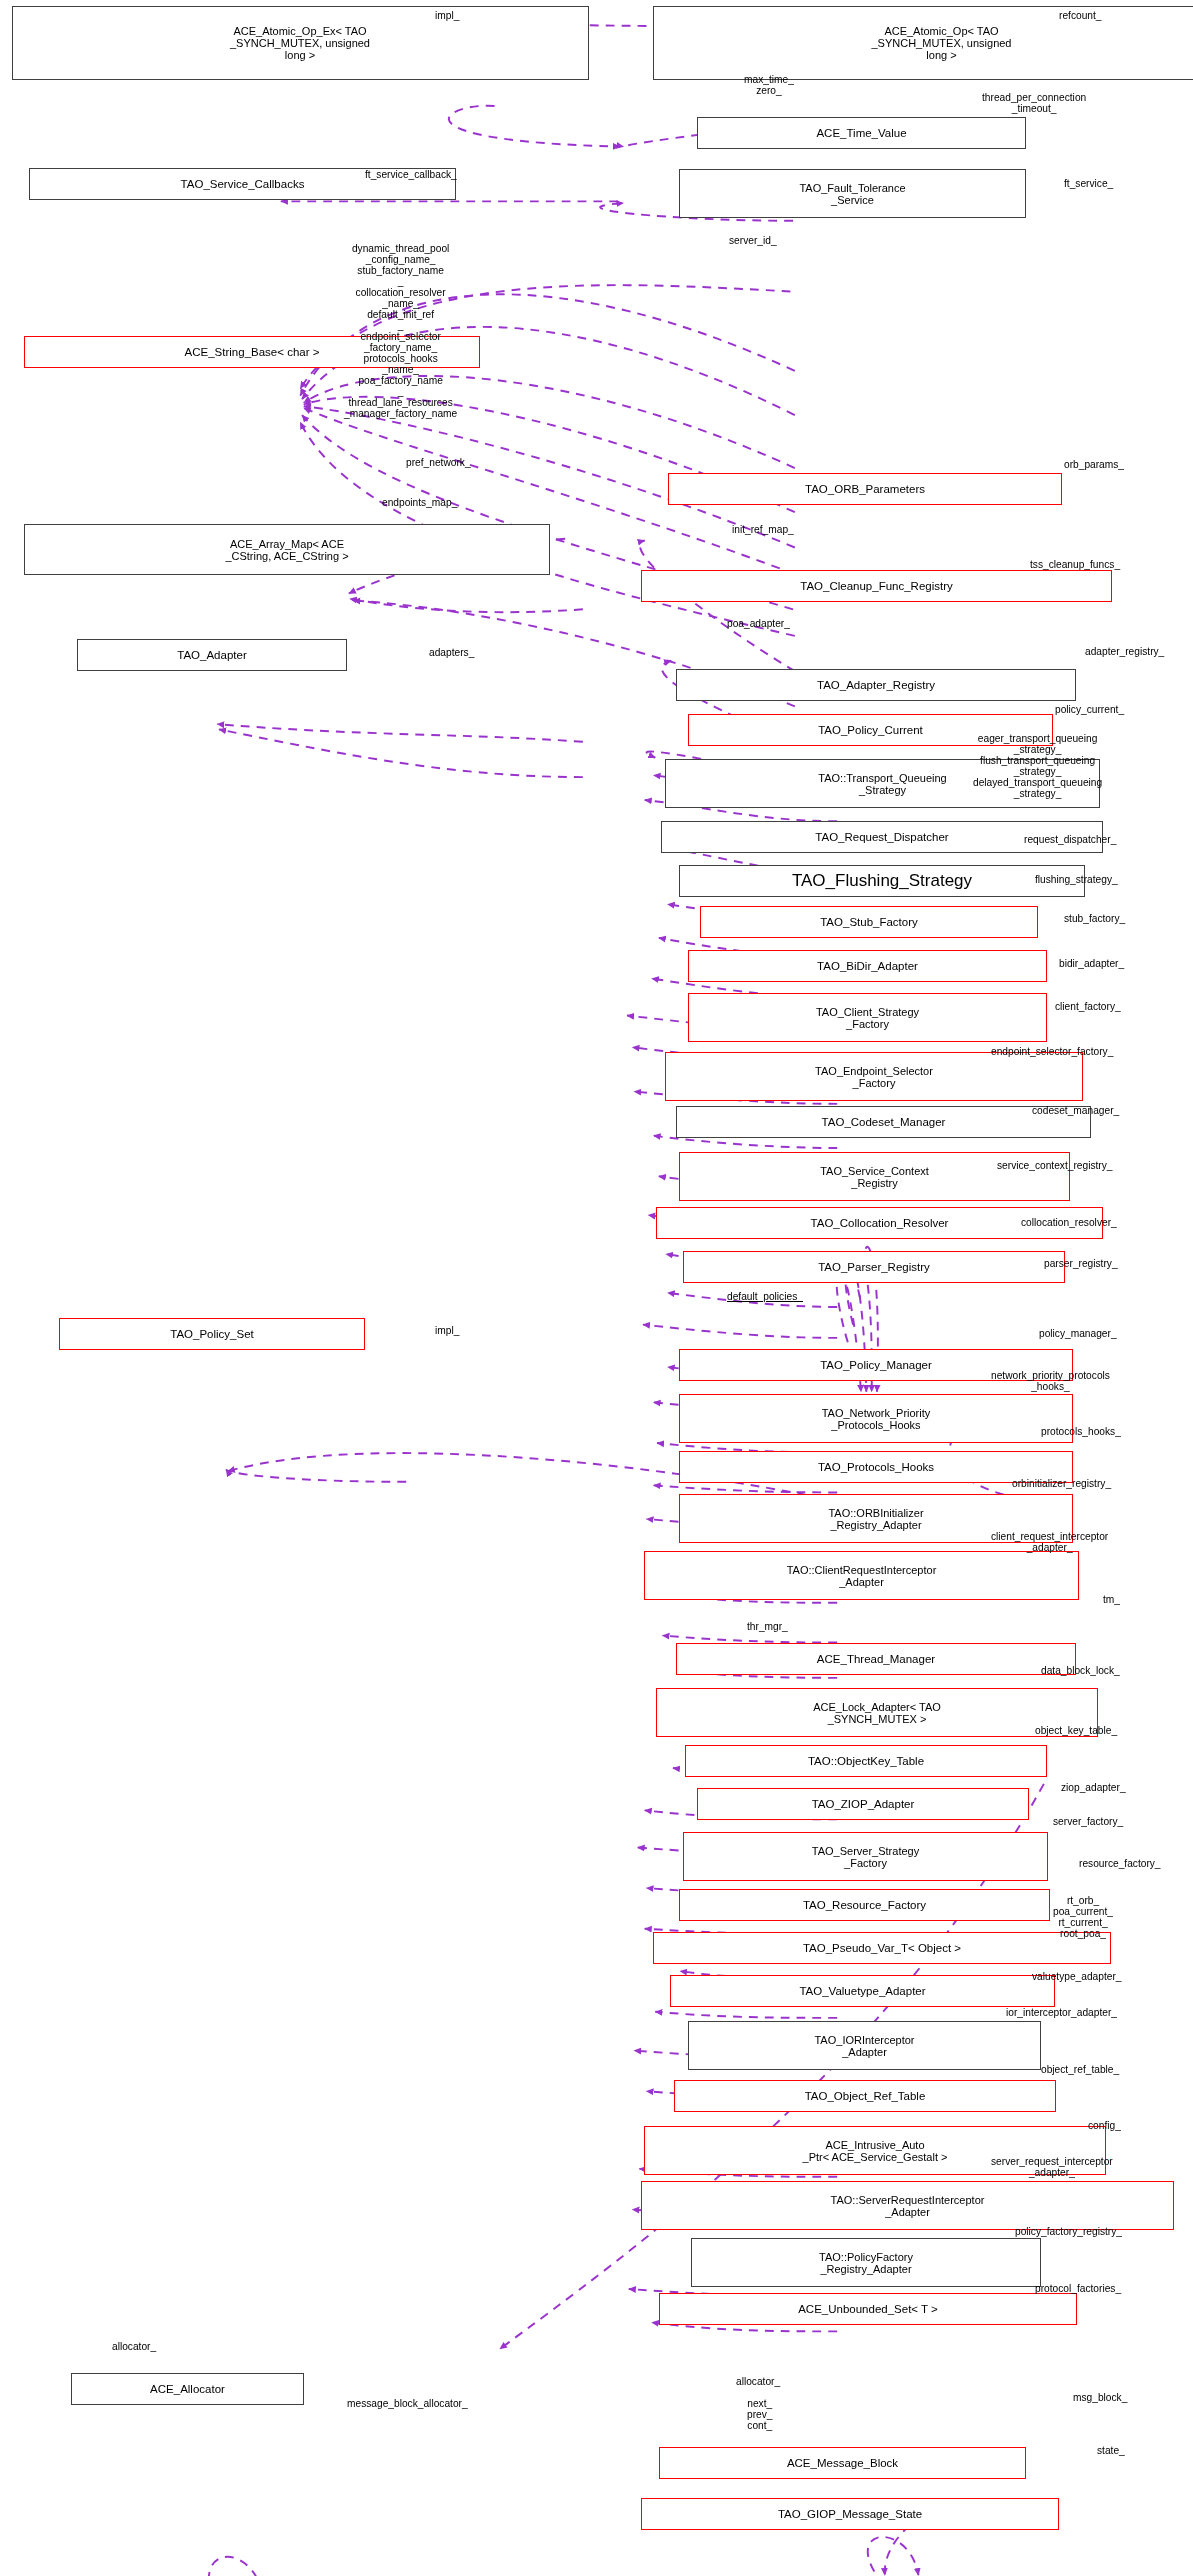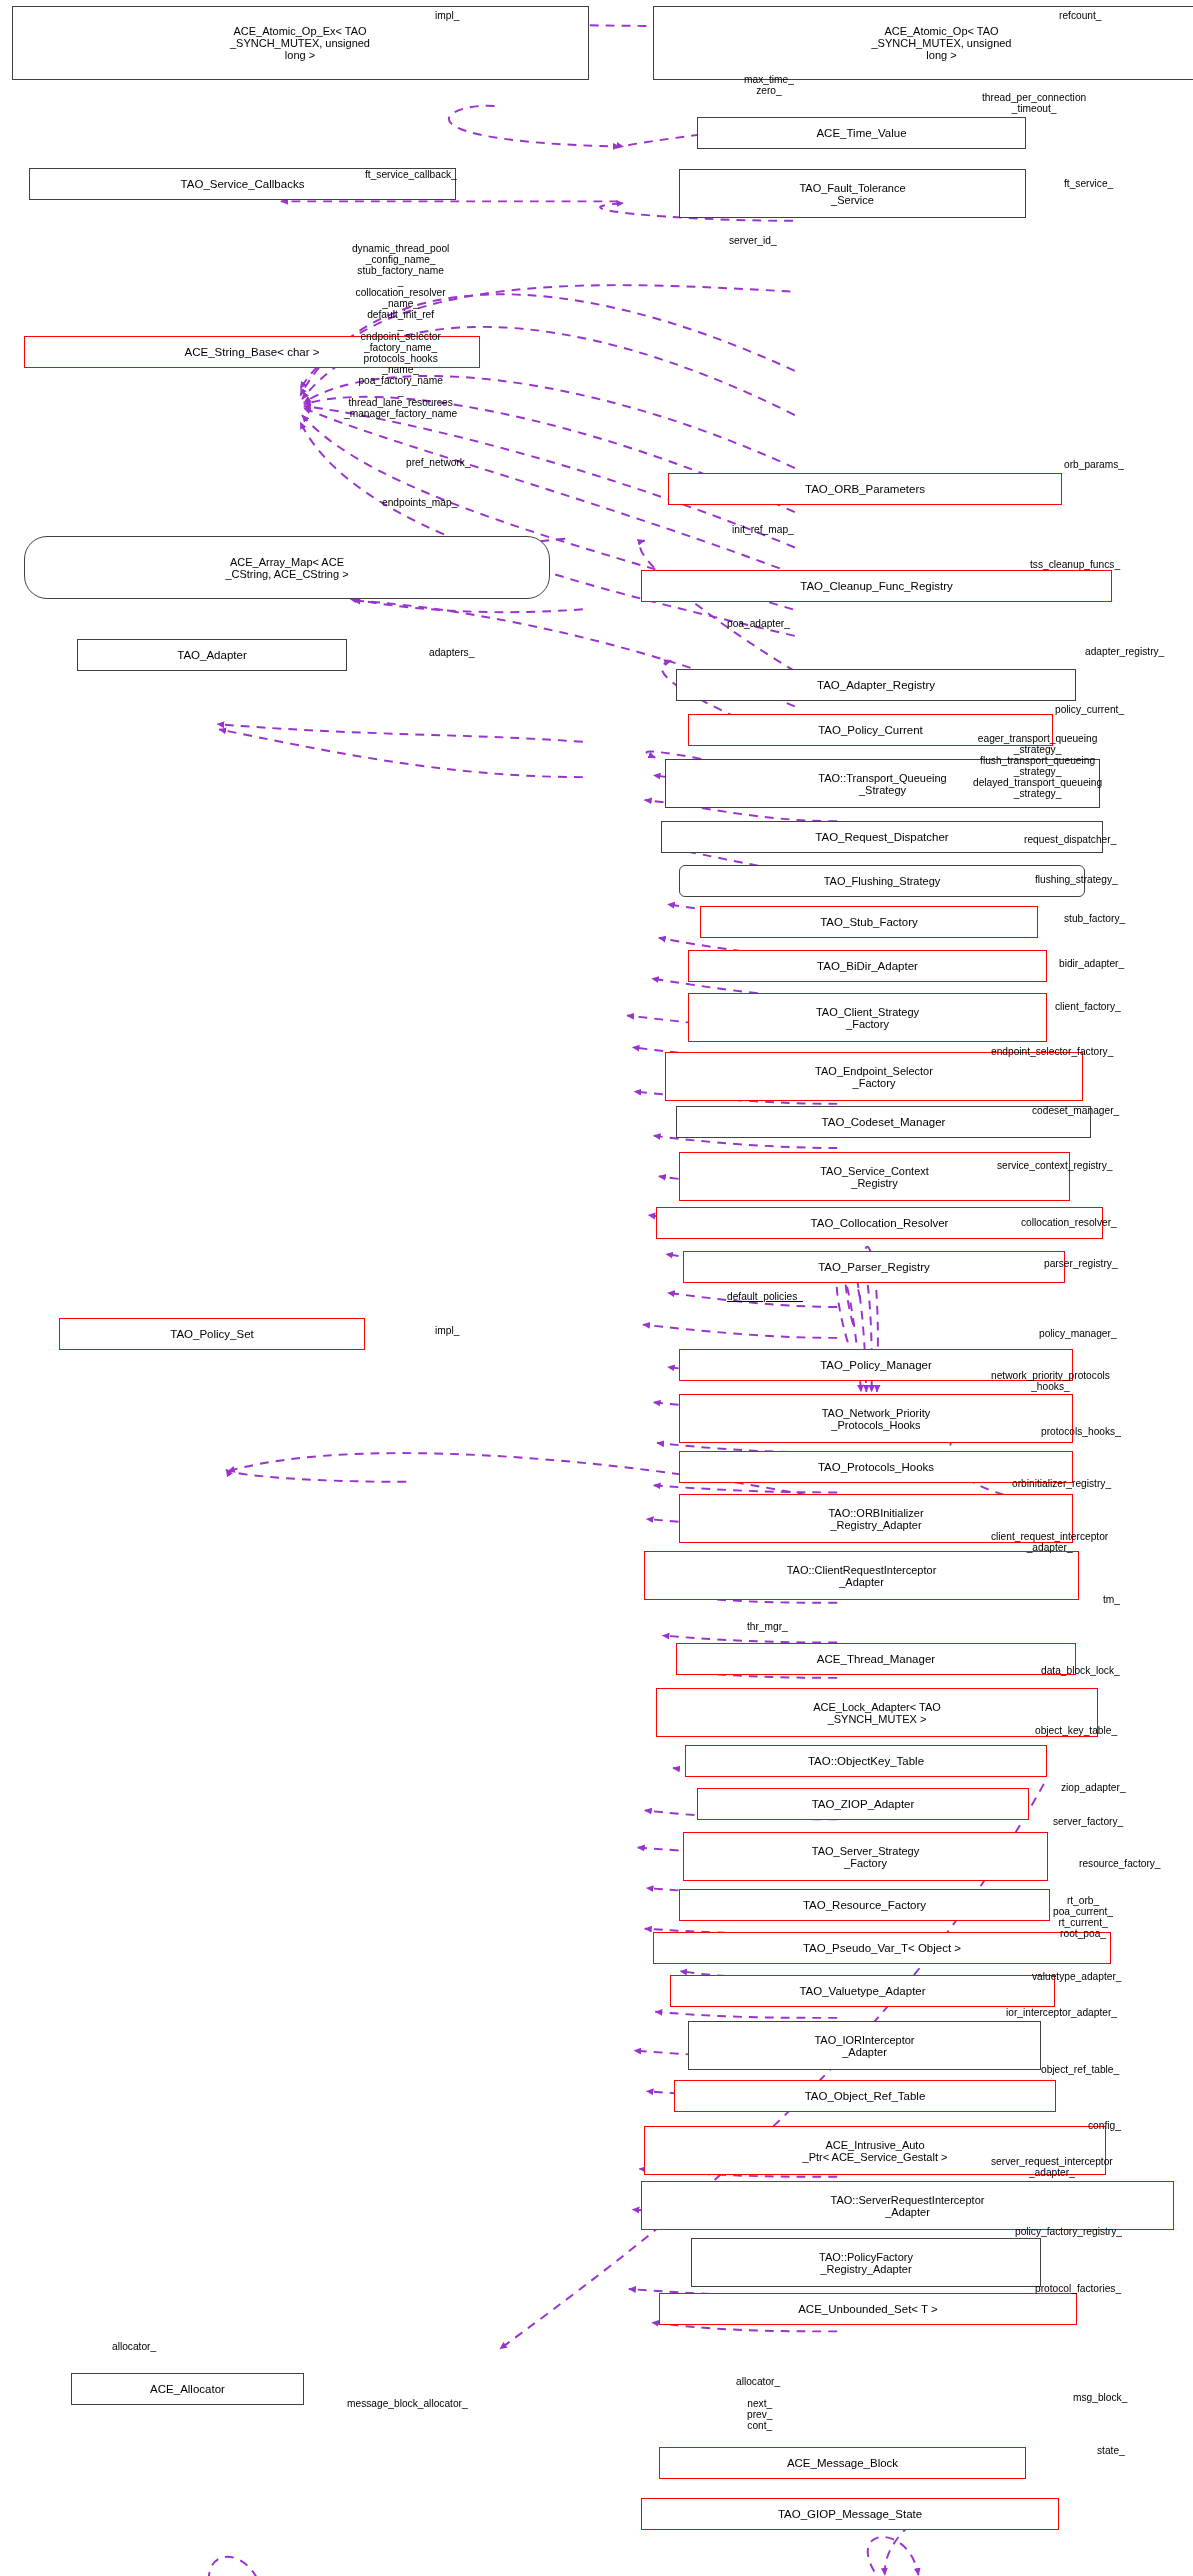--- a/index.html
+++ b/index.html
@@ -148,31 +148,31 @@
 _SYNCH_MUTEX, unsigned
 long &gt;</div>
       <div class="node dark" style="left: 653px; top: 6.2px; width: 577px; height: 74px;">ACE_Atomic_Op&lt; TAO
 _SYNCH_MUTEX, unsigned
 long &gt;</div>
       <div class="node dark" style="left: 697px; top: 117px; width: 329px; height: 32px; font-size: 11.5px;">ACE_Time_Value</div>
       <div class="node dark" style="left: 29px; top: 168px; width: 427px; height: 32px; font-size: 11.5px;">TAO_Service_Callbacks</div>
       <div class="node dark" style="left: 679px; top: 169px; width: 347px; height: 49px;">TAO_Fault_Tolerance
 _Service</div>
       <div class="node red" style="left: 24px; top: 336px; width: 456px; height: 32px; font-size: 11.5px;">ACE_String_Base&lt; char &gt;</div>
-      <div class="node dark" style="left: 24px; top: 536px; width: 526px; height: 63px; border-radius: 23px;">ACE_Array_Map&lt; ACE
+      <div class="node dark" style="left: 24px; top: 524px; width: 526px; height: 51px;">ACE_Array_Map&lt; ACE
 _CString, ACE_CString &gt;</div>
       <div class="node red" style="left: 668px; top: 473px; width: 394px; height: 32px; font-size: 11.5px;">TAO_ORB_Parameters</div>
       <div class="node red" style="left: 641px; top: 570px; width: 471px; height: 32px; font-size: 11.5px;">TAO_Cleanup_Func_Registry</div>
       <div class="node dark" style="left: 77px; top: 639px; width: 270px; height: 32px; font-size: 11.5px;">TAO_Adapter</div>
       <div class="node dark" style="left: 676px; top: 669px; width: 400px; height: 32px; font-size: 11.5px;">TAO_Adapter_Registry</div>
       <div class="node red" style="left: 688px; top: 714px; width: 365px; height: 32px; font-size: 11.5px;">TAO_Policy_Current</div>
       <div class="node dark" style="left: 665px; top: 759px; width: 435px; height: 49px;">TAO::Transport_Queueing
 _Strategy</div>
       <div class="node dark" style="left: 661px; top: 821px; width: 442px; height: 32px; font-size: 11.5px;">TAO_Request_Dispatcher</div>
-      <div class="node dark" style="left: 679px; top: 865px; width: 406px; height: 32px; font-size: 11px; border-radius: 6px;">TAO_Flushing_Strategy</div>
+      <div class="node dark" style="left: 679px; top: 865px; width: 406px; height: 32px; font-size: 17px;">TAO_Flushing_Strategy</div>
       <div class="node red" style="left: 700px; top: 906px; width: 338px; height: 32px; font-size: 11.5px;">TAO_Stub_Factory</div>
       <div class="node red" style="left: 688px; top: 950px; width: 359px; height: 32px; font-size: 11.5px;">TAO_BiDir_Adapter</div>
       <div class="node red" style="left: 688px; top: 993px; width: 359px; height: 49px;">TAO_Client_Strategy
 _Factory</div>
       <div class="node red" style="left: 665px; top: 1052px; width: 418px; height: 49px;">TAO_Endpoint_Selector
 _Factory</div>
       <div class="node dark" style="left: 676px; top: 1106px; width: 415px; height: 32px; font-size: 11.5px;">TAO_Codeset_Manager</div>
       <div class="node red" style="left: 679px; top: 1152px; width: 391px; height: 49px;">TAO_Service_Context
 _Registry</div>
       <div class="node red" style="left: 656px; top: 1207px; width: 447px; height: 32px; font-size: 11.5px;">TAO_Collocation_Resolver</div>

